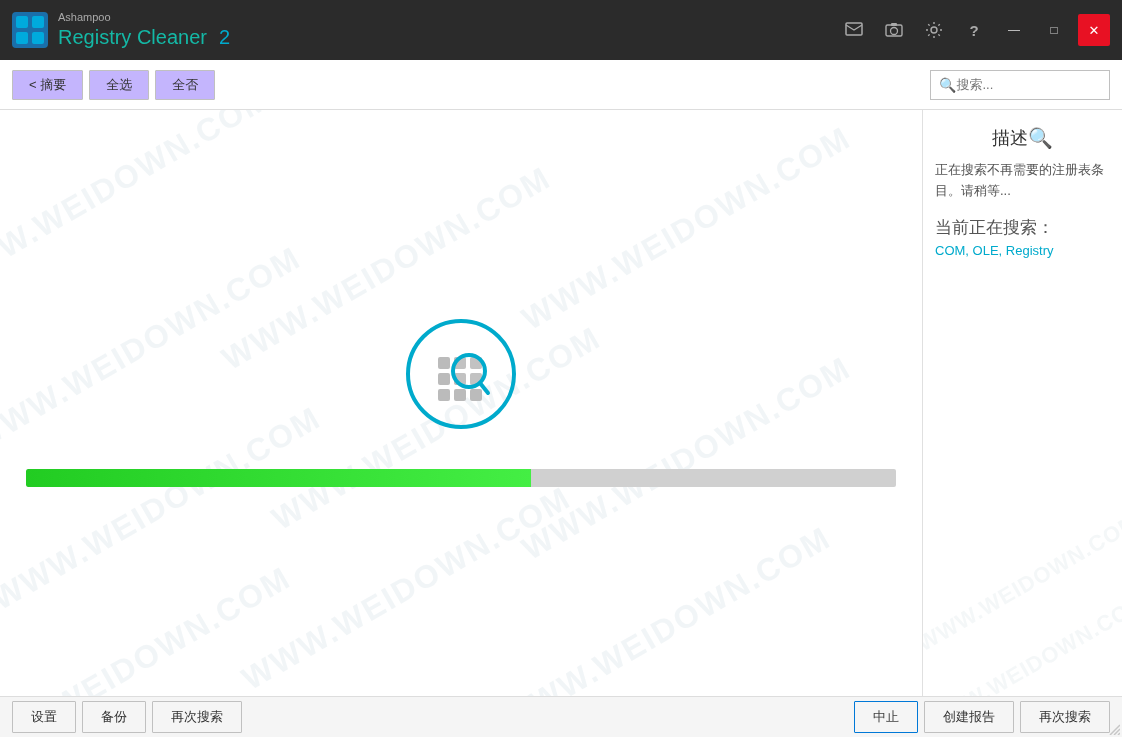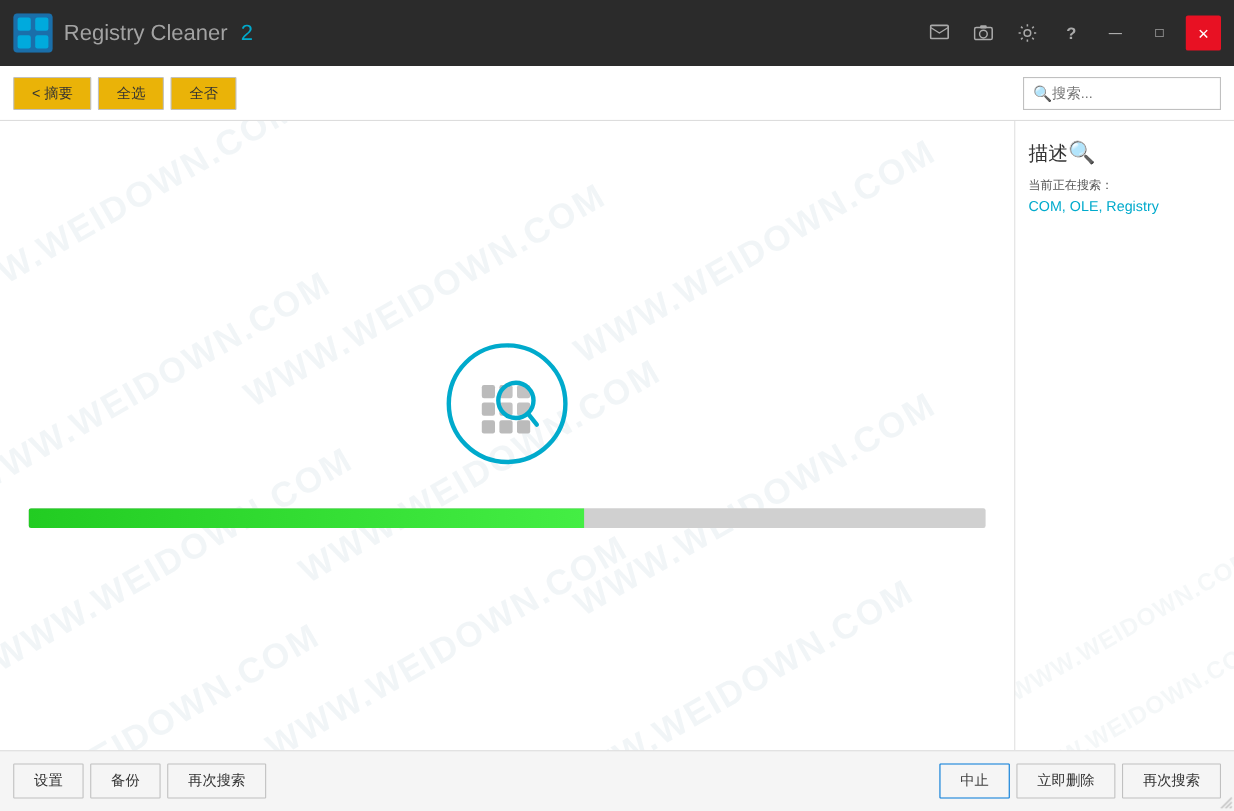--- a/index.html
+++ b/index.html
@@ -32,21 +32,21 @@
       display: flex;
       flex-direction: column;
       flex: 1;
     }
     #app-brand {
       color: #aaa;
       font-size: 11px;
       line-height: 1.2;
     }
     #app-title {
-      color: #a3a3a3;
+      color: #14b8a6;
       font-size: 20px;
       font-weight: 300;
       line-height: 1.2;
     }
     #title-controls {
       display: flex;
       align-items: center;
       gap: 8px;
     }
     .title-icon-btn {
@@ -84,21 +84,21 @@
       display: flex;
       align-items: center;
       padding: 0 12px;
       flex-shrink: 0;
       gap: 6px;
     }
     .toolbar-btn {
       height: 30px;
       padding: 0 16px;
       border: 1px solid #c0c0c0;
-      background: #eab308;
+      background: #c4b5fd;
       color: #333;
       font-size: 13px;
       cursor: pointer;
       font-family: "Microsoft YaHei", sans-serif;
       border-radius: 1px;
     }
     #search-box-container {
       margin-left: auto;
       display: flex;
       align-items: center;
@@ -209,34 +209,34 @@
       overflow: hidden;
       position: relative;
     }
     #description-title {
       font-size: 18px;
       color: #333;
       font-weight: 500;
       margin-bottom: 10px;
       display: flex;
       align-items: center;
-      justify-content: flex-start;
+      justify-content: center;
     }
     .desc-search-icon {
       color: #00aacc;
       font-size: 20px;
     }
     #description-text {
       font-size: 13px;
       color: #555;
       line-height: 1.6;
       margin-bottom: 14px;
     }
     #current-search-label {
-      font-size: 11px;
+      font-size: 17px;
       color: #555;
       margin-bottom: 4px;
     }
     #current-search-value {
       font-size: 13px;
       color: #00aacc;
     }
     .right-wm {
       position: absolute;
       color: rgba(180,200,210,0.15);
@@ -248,21 +248,21 @@
       pointer-events: none;
       user-select: none;
     }
     .rwm1 { bottom: 100px; left: -20px; }
     .rwm2 { bottom: 20px; right: -40px; }
 
     
     #bottom-bar {
       background: #f5f5f5;
       border-top: 1px solid #ddd;
-      height: 55px;
+      height: 41px;
       display: flex;
       align-items: center;
       padding: 0 12px;
       flex-shrink: 0;
       gap: 6px;
     }
     .bottom-btn {
       height: 32px;
       padding: 0 18px;
       border: 1px solid #c0c0c0;
@@ -306,20 +306,21 @@
 
 <div id="titlebar">
   <svg id="app-logo" viewBox="0 0 36 36" xmlns="http://www.w3.org/2000/svg">
     <rect width="36" height="36" rx="4" fill="#1a6faa"></rect>
     <rect x="4" y="4" width="12" height="12" rx="2" fill="#00aadd"></rect>
     <rect x="20" y="4" width="12" height="12" rx="2" fill="#00aadd"></rect>
     <rect x="4" y="20" width="12" height="12" rx="2" fill="#00aadd"></rect>
     <rect x="20" y="20" width="12" height="12" rx="2" fill="#00aadd"></rect>
   </svg>
   <div id="app-title-container">
+    <span id="app-brand">Ashampoo</span>
     <div style="display:flex;align-items:baseline;gap:6px;">
       <span id="app-title">Registry Cleaner</span>
       <span id="version-num">2</span>
     </div>
   </div>
   <div id="title-controls">
     <div class="title-icon-btn" title="Messages">
       <svg width="18" height="18" viewBox="0 0 18 18" fill="#aaa">
           <rect x="1" y="2" width="16" height="12" rx="1" stroke="#aaa" stroke-width="1.5" fill="none"></rect>
           <path d="M1 4l8 5 8-5" stroke="#aaa" stroke-width="1.2" fill="none"></path>
@@ -405,33 +406,34 @@
   </div>
 
   <div id="right-panel">
     <div class="right-wm rwm1">WWW.WEIDOWN.COM</div>
     <div class="right-wm rwm2">WWW.WEIDOWN.COM</div>
 
     <div id="description-title">
       <span>描述</span>
       <span class="desc-search-icon">🔍</span>
     </div>
+    <div id="description-text">正在搜索不再需要的注册表条目。请稍等...</div>
     <div id="current-search-label">当前正在搜索：</div>
     <div id="current-search-value">COM, OLE, Registry</div>
   </div>
 
 </div>
 
 <div id="bottom-bar">
   <button class="bottom-btn">设置</button>
   <button class="bottom-btn">备份</button>
   <button class="bottom-btn">再次搜索</button>
   <div id="right-actions">
     <button class="bottom-btn bottom-btn-accent">中止</button>
-    <button class="bottom-btn">立即删除</button>
+    <button class="bottom-btn">创建报告</button>
     <button class="bottom-btn">再次搜索</button>
   </div>
 </div>
 
 <svg id="resize-corner" viewBox="0 0 14 14" xmlns="http://www.w3.org/2000/svg" style="position:fixed;bottom:2px;right:2px;width:14px;height:14px;">
   <line x1="4" y1="14" x2="14" y2="4" stroke="#999" stroke-width="1.5"></line>
   <line x1="8" y1="14" x2="14" y2="8" stroke="#999" stroke-width="1.5"></line>
   <line x1="12" y1="14" x2="14" y2="12" stroke="#999" stroke-width="1.5"></line>
 </svg>
 

